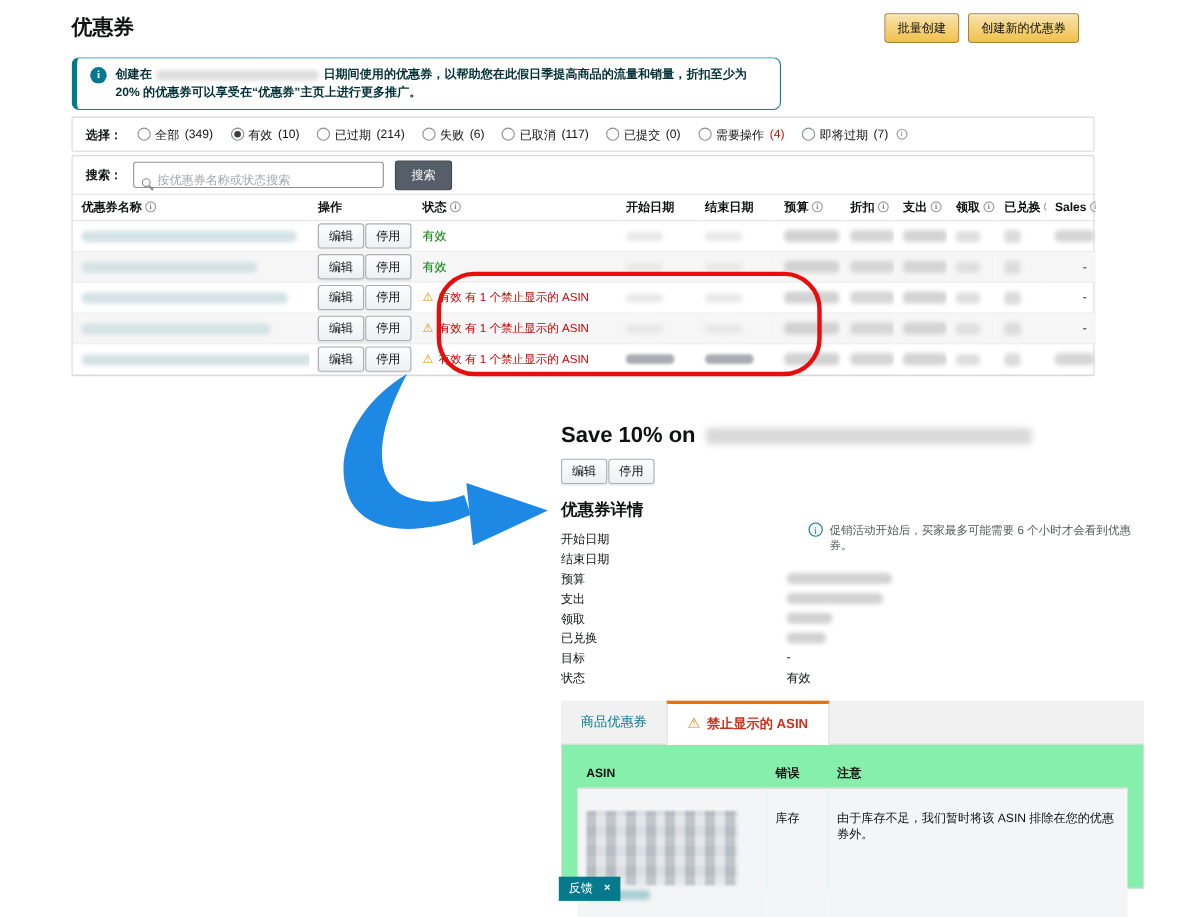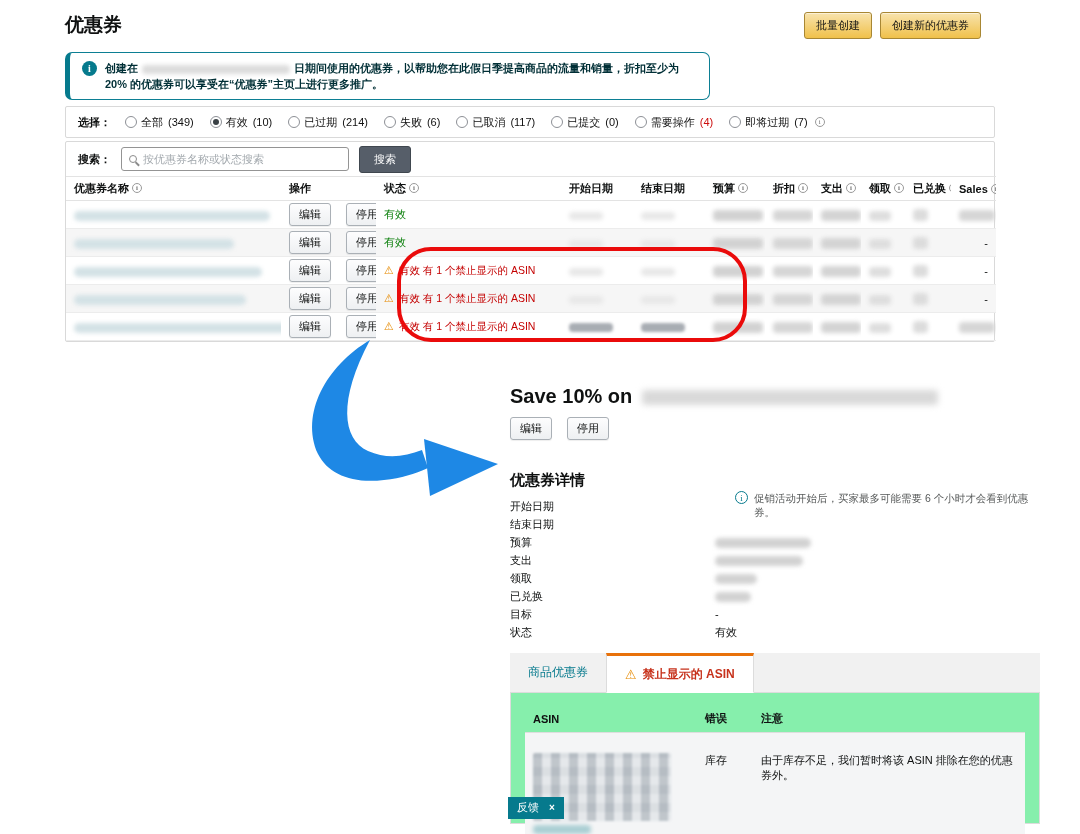--- a/index.html
+++ b/index.html
@@ -35,36 +35,36 @@
   .flab, .fcnt { font-size:11px; color:#111; }
   .fcnt { margin-left:1px; }
   .fcnt.red { color:#cc0c0c; }
   .ci { display:inline-block; width:10px; height:10px; line-height:9px; border:1px solid #9a9a9a; border-radius:50%;
         font-size:7px; color:#767676; text-align:center; margin-left:3px; font-family:"Liberation Serif",serif; vertical-align:2px; }
 
   
   .main-box { margin-top:3px; border:1px solid #d9d9d9; border-radius:2px; background:#fff; }
   .search-row { display:flex; align-items:center; gap:10px; height:34px; padding:0 12px; }
   .search-label { font-size:11px; font-weight:700; }
-  .search-wrap { display:flex; align-items:center; gap:6px; width:228px; height:24px; border:1px solid #949494; border-radius:3px; padding:0 7px; background:#fff; }
+  .search-wrap { display:flex; align-items:flex-end; gap:6px; width:228px; height:24px; border:1px solid #949494; border-radius:3px; padding:0 7px; background:#fff; }
   .mag { flex:0 0 auto; width:8px; height:8px; border:1.5px solid #8b8b8b; border-radius:50%; position:relative; }
   .mag::after { content:""; position:absolute; width:5px; height:1.5px; background:#8b8b8b; right:-4px; bottom:-2px; transform:rotate(45deg); }
   .search-input { border:none; outline:none; font-size:11px; color:#333; width:100%; background:transparent; }
   .search-input::placeholder { color:#a2a8ad; }
   .dbtn { background:#565e69; border:1px solid #40474f; border-radius:3px; color:#fff; font-size:11px; padding:5px 14px; cursor:pointer; }
 
   table.coupons { width:100%; border-collapse:collapse; table-layout:fixed; }
   table.coupons th { font-size:11px; font-weight:700; text-align:left; padding:4px 8px; height:22px;
                      border-top:1px solid #e3e3e3; border-bottom:1px solid #e3e3e3; white-space:nowrap; overflow:hidden; }
   table.coupons td { height:28px; padding:0 8px; font-size:11px; border-bottom:1px solid #ececec; white-space:nowrap; overflow:hidden; }
   table.coupons tr.zebra td { background:#f6f6f6; }
   .name-blur { height:10px; background:#d4e2e6; border-radius:5px; }
   tr.r1 .name-blur{width:196px} tr.r2 .name-blur{width:160px} tr.r3 .name-blur{width:188px} tr.r4 .name-blur{width:172px} tr.r5 .name-blur{width:214px}
   .sbtn { padding:3px 9px; background:linear-gradient(#fdfdfe,#eef0f2); border:1px solid #aab0b6; border-radius:3px;
-          font-size:11px; color:#0f1111; box-shadow:0 1px 1px rgba(0,0,0,.07); cursor:pointer; margin-right:15px; }
+          font-size:11px; color:#0f1111; box-shadow:0 1px 1px rgba(0,0,0,.07); cursor:pointer; margin-right:1px; }
   .stext { font-size:11px; }
   tr.ok .stext { color:#067d06; }
   tr.warn .stext { color:#c40000; font-size:10.5px;margin-top:28px; }
   .warn-ico { color:#e68a00; font-size:11px; margin-right:5px; }
   .b-date { width:34px; height:8px; background:#e8e8e8; }
   tr.r5 .b-date { background:#a8adb3; width:44px; height:9px; filter:blur(1.5px); }
   .b-budget { width:50px; height:11px; background:#d2d2d2; }
   .b-disc { width:40px; height:11px; background:#d6d6d6; }
   .b-spend { width:40px; height:11px; background:#d4d4d4; }
   .b-claim { width:22px; height:10px; background:#dedede; }
@@ -76,21 +76,21 @@
   
   .red-circle { position:absolute; left:397px; top:247px; width:350px; height:95px;
                 border:4px solid #ea0b0b; border-radius:34px; pointer-events:none; }
   .arrow-svg { position:absolute; left:292px; top:338px; width:215px; height:158px; pointer-events:none; }
 
   
   .detail { position:absolute; left:510px; top:385px; width:530px; }
   .d-title { font-size:20px; font-weight:700; line-height:22px; }
   .d-title-blur { width:296px; height:15px; background:#d9d9d9; filter:blur(3px); margin-left:10px; border-radius:3px; }
   .d-btns { margin-top:10px; height:24px; }
-  .d-section { margin-top:30px; font-size:15px; font-weight:700; line-height:18px; }
+  .d-section { margin-top:14px; font-size:15px; font-weight:700; line-height:18px; }
   .fields { position:relative; margin-top:8px; }
   .frow { display:flex; height:18px; align-items:center; }
   .flabel { width:205px; font-size:11px; color:#0f1111; }
   .fval { font-size:11px; color:#0f1111; }
   .fblur { height:10px; background:#d2d2d2; border-radius:5px; }
   .fblur-2{width:96px} .fblur-3{width:88px} .fblur-4{width:42px} .fblur-5{width:36px}
   .d-note { position:absolute; top:-6px; right:0; display:flex; gap:6px; align-items:flex-start; width:305px; }
   .note-i { flex:0 0 auto; width:13px; height:13px; border:1px solid #067a8d; border-radius:50%; color:#067a8d;
             font-size:9px; line-height:12px; text-align:center; font-family:"Liberation Serif",serif; }
   .note-text { font-size:10.5px; color:#565959; line-height:14px; }

